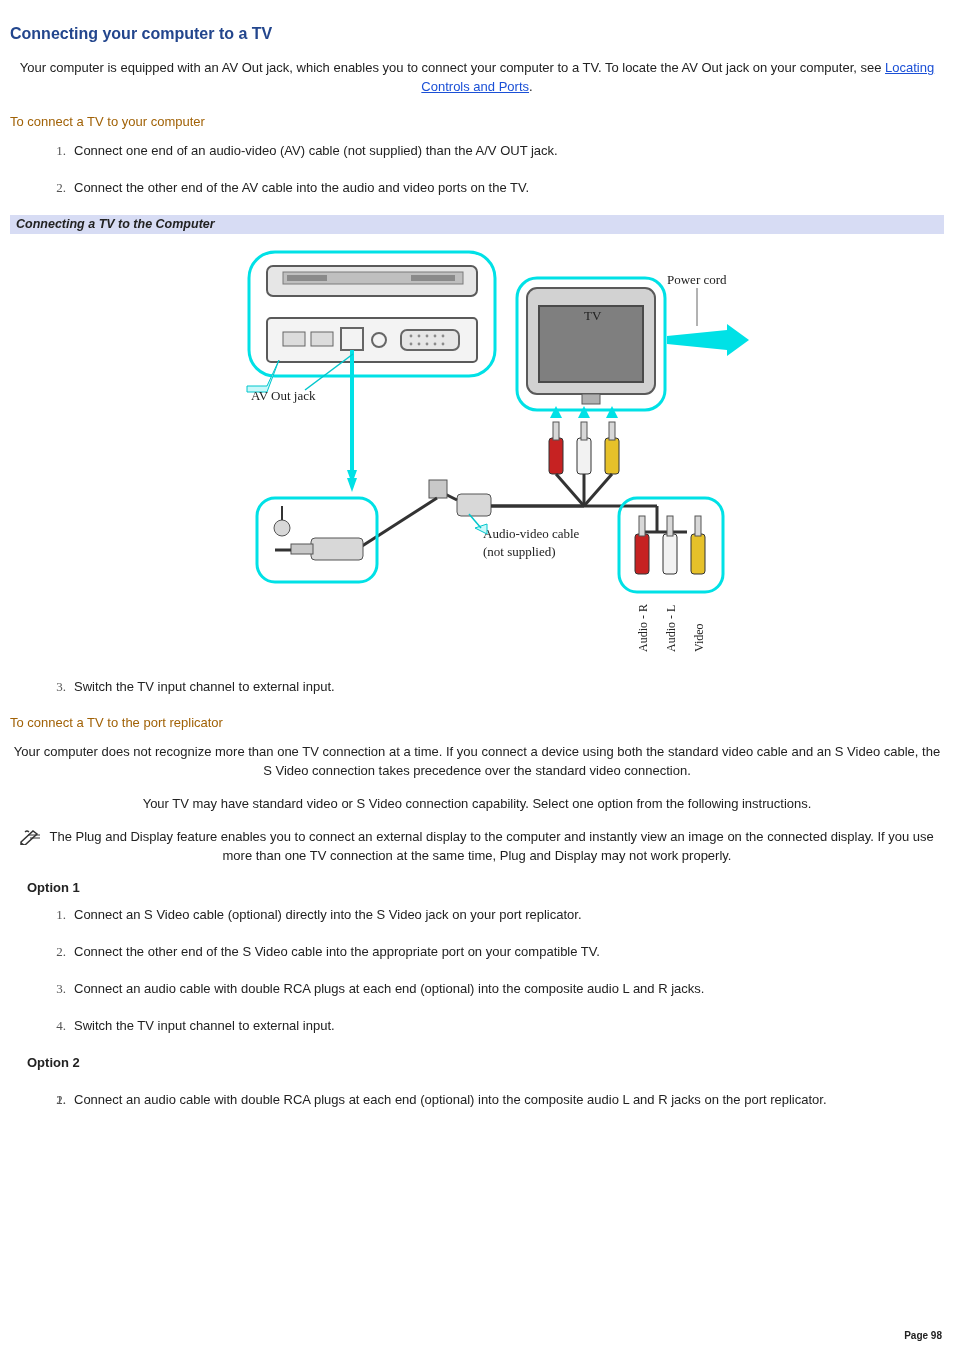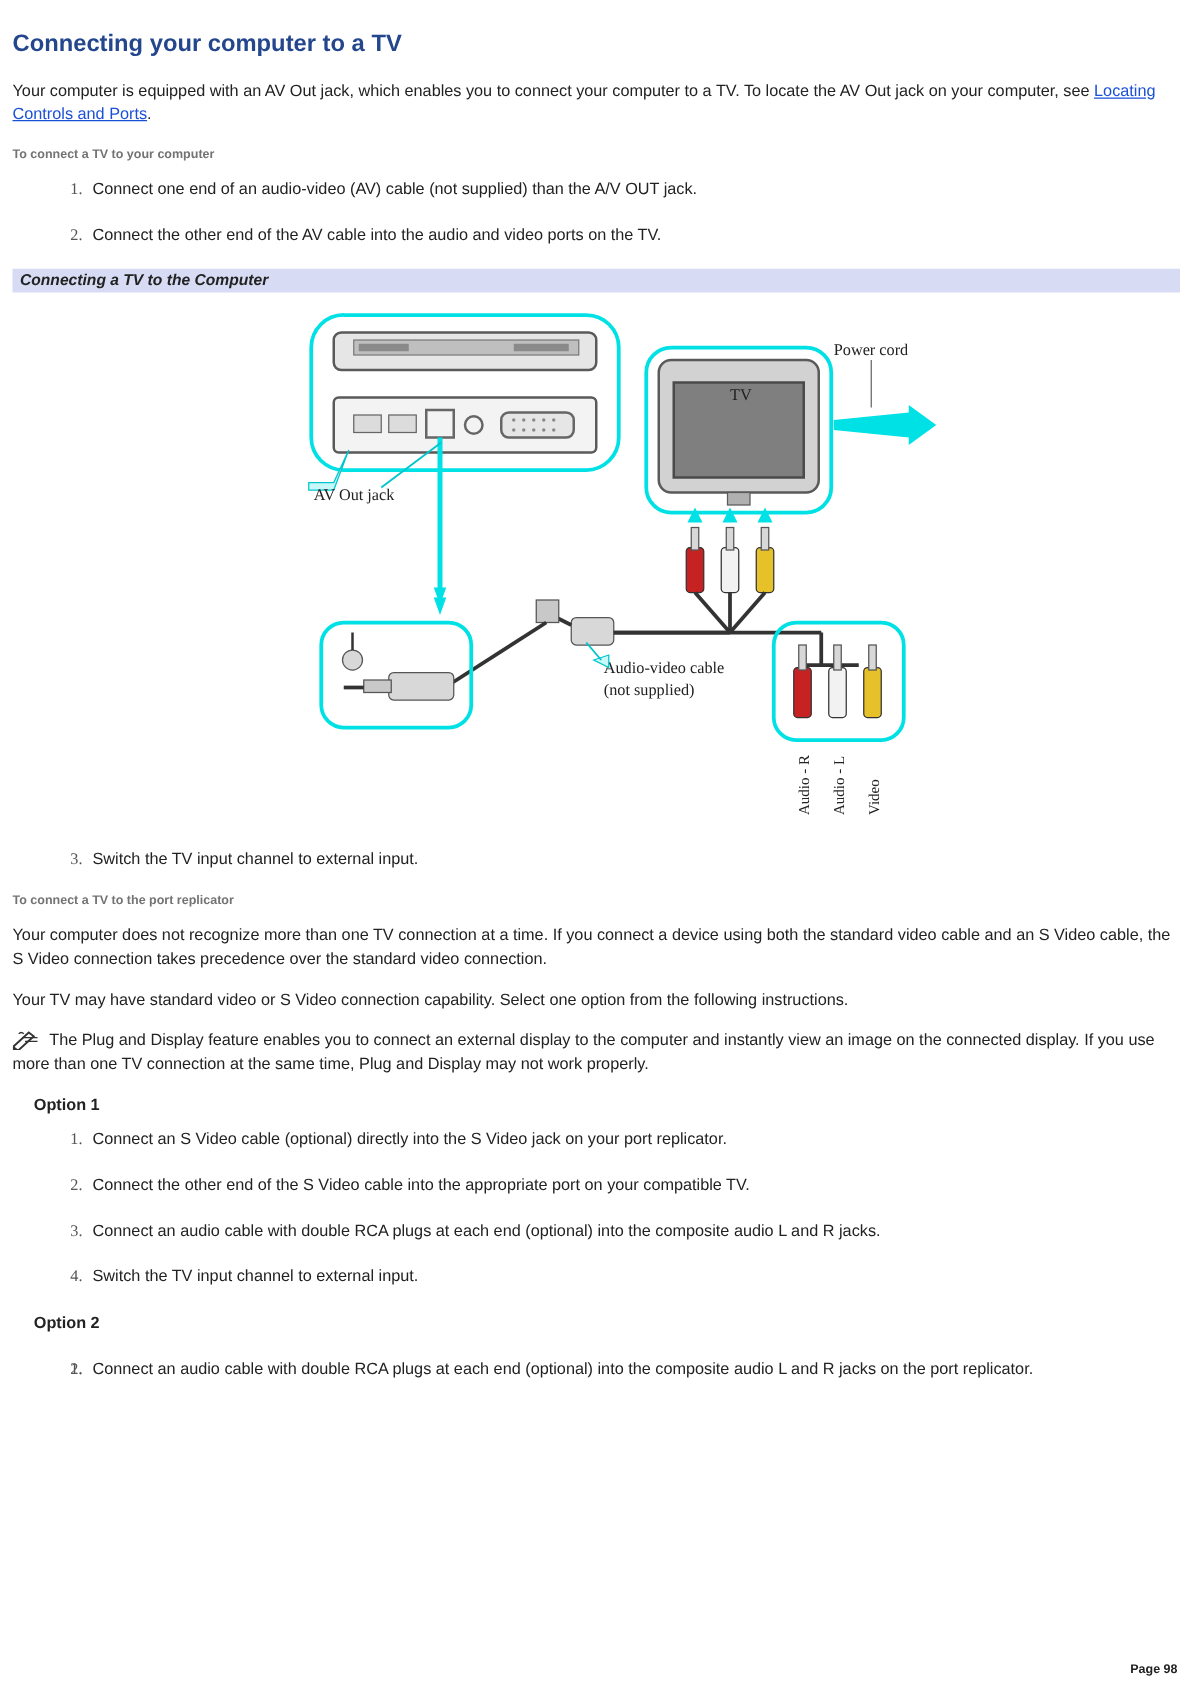--- a/index.html
+++ b/index.html
@@ -13,36 +13,37 @@
   }
   .page {
     box-sizing: border-box;
     width: 954px;
     min-height: 1351px;
     padding: 22px 10px 10px 10px;
     position: relative;
   }
   h1.section-title {
     color: #23468d;
-    font-size: 19px;
+    font-size: 16px;
     font-weight: bold;
     margin: 0 0 14px 0;
   }
   p {
     margin: 6px 0 14px 0;
+    text-align: center;
   }
   a.inline-link {
     color: #1a4fd6;
     text-decoration: underline;
     cursor: pointer;
   }
   h2.sub-heading {
-    font-size: 10px;
-    font-weight: bold;
-    color: #737373;
+    font-size: 13px;
+    font-weight: normal;
+    color: #a16207;
     margin: 16px 0 10px 0;
   }
   h3.option-heading {
     font-size: 13px;
     font-weight: bold;
     color: #222222;
     margin: 14px 0 8px 17px;
   }
   ol.steps {
     list-style: none;

